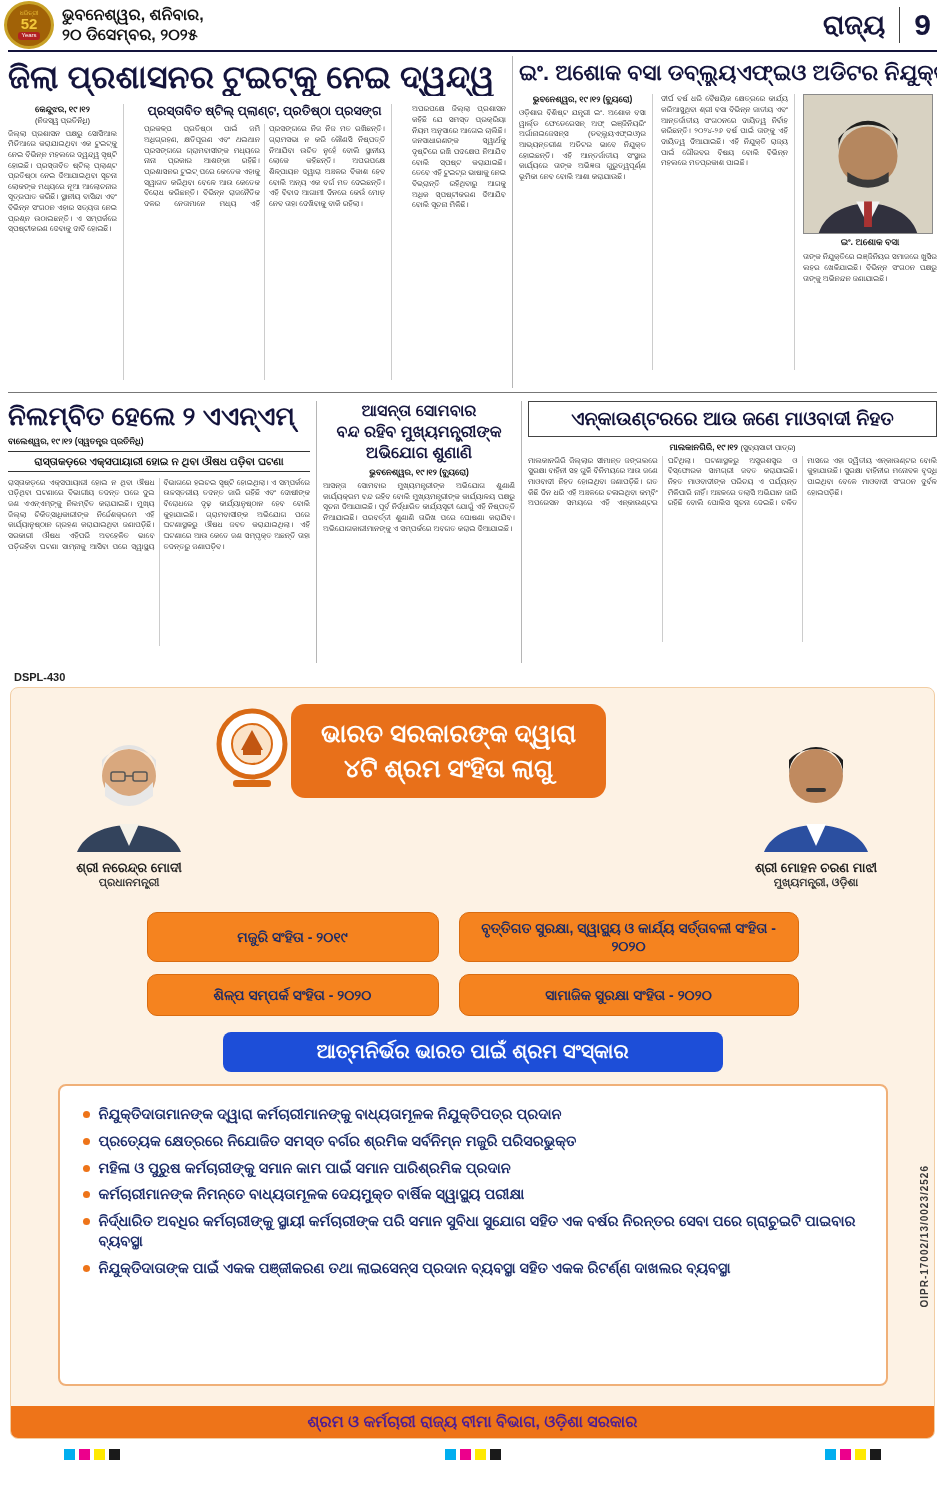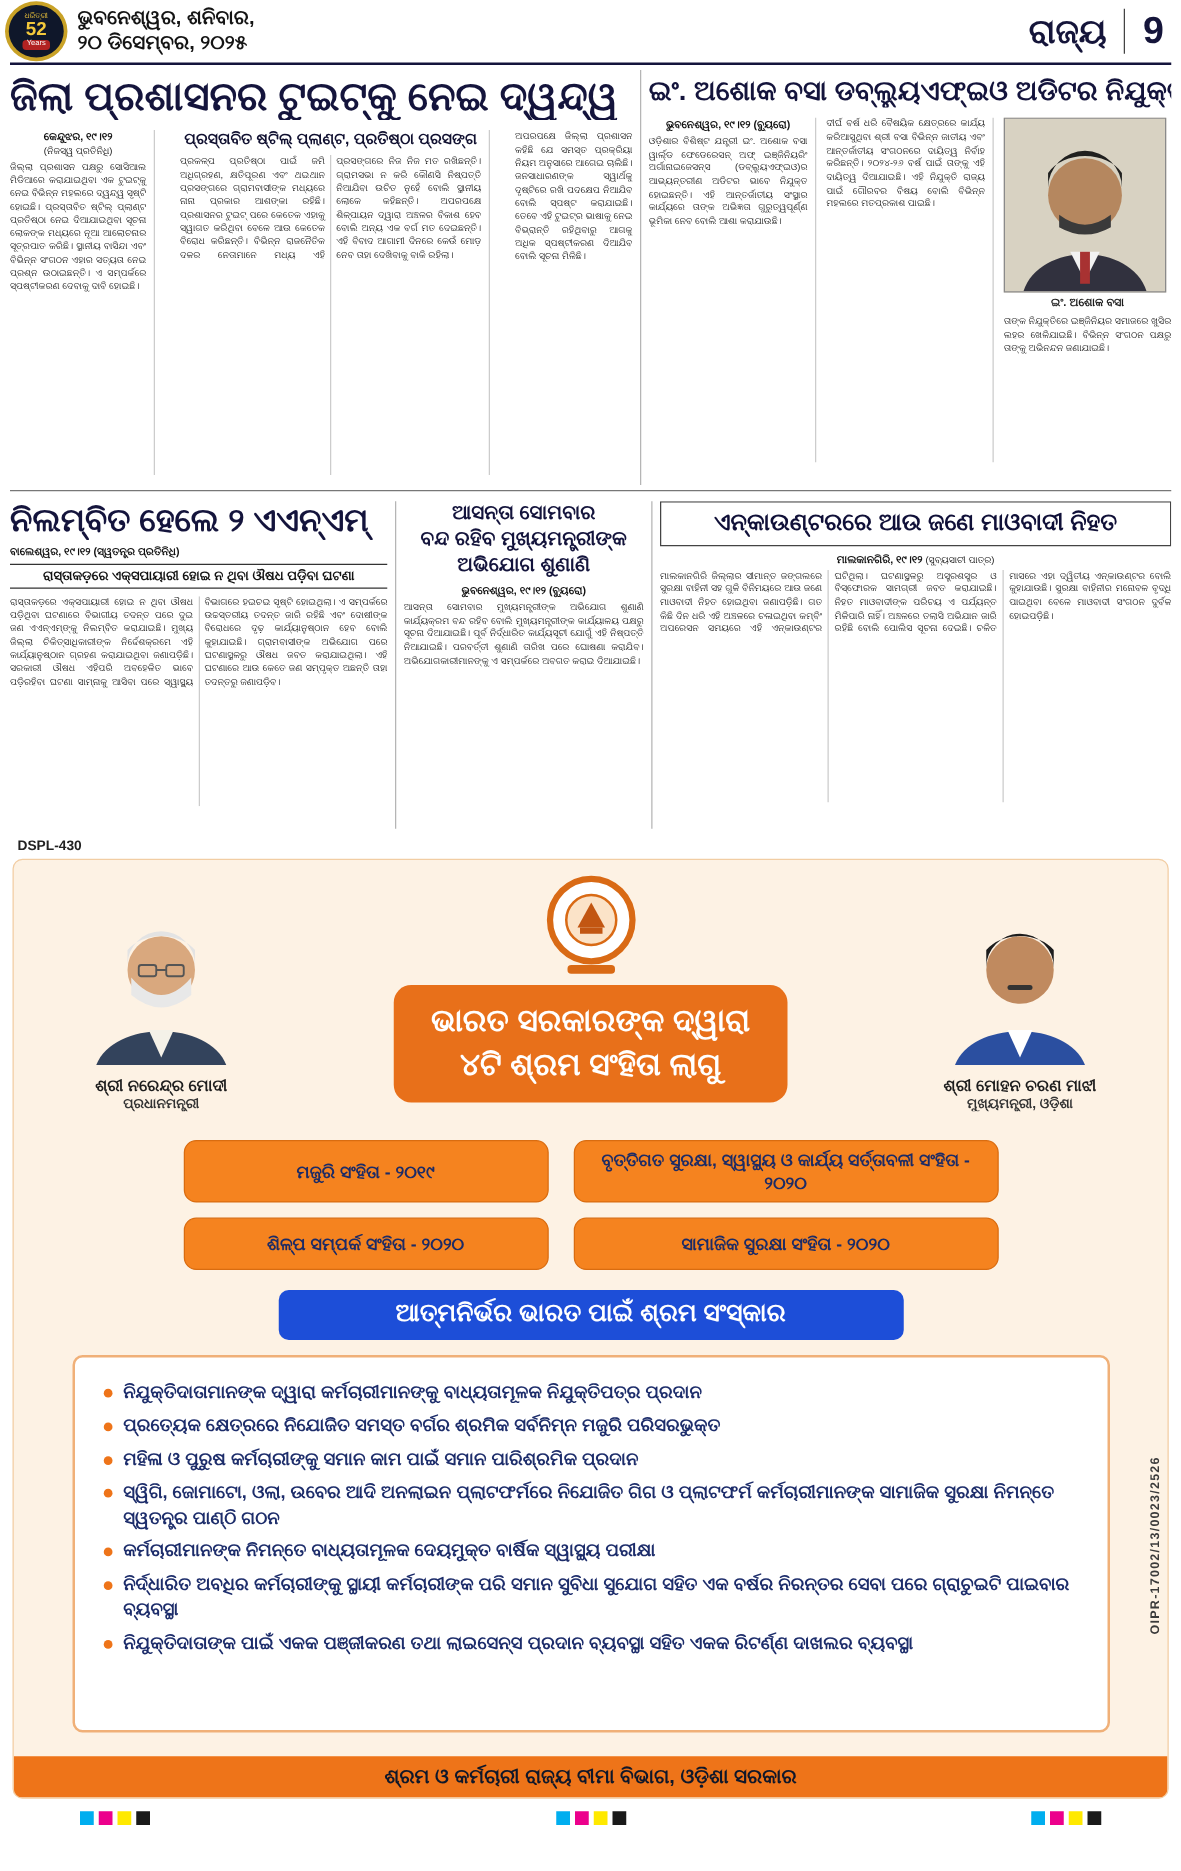--- a/index.html
+++ b/index.html
@@ -8,21 +8,21 @@
     width: 945px; height: 1497px;
     font-family: "Liberation Sans", "DejaVu Sans", sans-serif;
     color:#1c1c1c; position:relative; overflow:hidden;
   }
   .page { position:relative; width:945px; height:1497px; padding:0 8px; }
 
   
   .masthead { height:52px; display:flex; align-items:center; border-bottom:2px solid #14143c; position:relative; }
   .logo-badge {
     width:50px; height:48px; border-radius:50%;
-    background:#0f172a; border:3px solid #c9a227;
+    background:#a16207; border:3px solid #c9a227;
     margin-left:-4px; display:flex; flex-direction:column; align-items:center; justify-content:center;
     flex:0 0 auto; overflow:hidden;
   }
   .logo-paper { font-size:6px; color:#f3c83b; line-height:1; white-space:nowrap; }
   .logo-years-num { font-size:15px; font-weight:bold; color:#f3c83b; line-height:1.05; }
   .logo-years-lbl { font-size:6px; color:#fff; background:#b22222; padding:0 3px; border-radius:3px; line-height:1.3; }
   .date-block { margin-left:8px; font-size:16px; font-weight:bold; color:#141414; line-height:1.25; }
   .masthead-spacer { flex:1; }
   .section-title { font-size:27px; font-weight:bold; color:#15153a; white-space:nowrap; }
   .head-vdiv { width:1px; height:36px; background:#444; margin:0 14px; }
@@ -74,31 +74,31 @@
   .threecol { column-count:3; column-gap:10px; column-rule:1px solid #ccc; height:186px; overflow:hidden; }
 
   
   .ad-code { font-size:11px; font-weight:bold; color:#222; margin:8px 0 4px 6px; }
   .ad { position:relative; margin:0 2px; height:752px; background:#fdf2e4; border:1px solid #f2cda3; border-radius:8px; overflow:hidden; }
   .ad-top { display:flex; justify-content:space-between; align-items:flex-start; padding:10px 34px 0; height:212px; }
   .portrait-block { width:168px; text-align:center; margin-top:26px; flex:0 0 auto; }
   .portrait { width:136px; height:128px; margin:0 auto; }
   .portrait-name { font-size:13px; font-weight:bold; color:#1d1d1d; margin-top:4px; }
   .portrait-title { font-size:11px; font-weight:bold; color:#333; }
-  .ad-center { flex:1; display:flex; flex-direction:column; align-items:center; }
+  .ad-center { flex:1; display:flex; flex-direction:row; align-items:center; }
   .emblem { width:78px; height:84px; }
   .ad-title { background:#e8701a; border-radius:14px; color:#ffffff; font-weight:bold; font-size:25px; text-align:center; padding:12px 30px; line-height:1.4; margin-top:6px; }
   .pills { display:grid; grid-template-columns:292px 340px; gap:12px 20px; justify-content:center; margin-top:12px; }
   .pill { background:#f5831f; border:1px solid #d96c10; border-radius:10px; color:#1c2b66; font-weight:bold; font-size:14px; display:flex; align-items:center; justify-content:center; text-align:center; padding:6px 12px; min-height:42px; line-height:1.3; }
   .banner { width:500px; margin:16px auto 0; background:#1d4ed8; color:#fff; font-weight:bold; font-size:20px; text-align:center; padding:8px 0 9px; border-radius:8px; }
   .bullet-box { width:830px; margin:12px auto 0; background:#ffffff; border:2px solid #f0b078; border-radius:8px; padding:12px 22px; height:302px; overflow:hidden; }
   .bullet-box ul { list-style:none; }
   .bullet-box li { position:relative; padding-left:17px; font-size:14.5px; font-weight:bold; color:#1d2d6b; line-height:1.42; margin:6px 0; }
   .bullet-box li::before { content:""; position:absolute; left:1px; top:7px; width:7px; height:7px; background:#ee7419; border-radius:50%; }
-  .ad-footer { position:absolute; left:0; right:0; bottom:0; background:#ee7419; color:#0f172a; font-weight:bold; font-size:16px; text-align:center; padding:7px 0; }
+  .ad-footer { position:absolute; left:0; right:0; bottom:0; background:#ee7419; color:#4c1d95; font-weight:bold; font-size:16px; text-align:center; padding:7px 0; }
   .oipr { position:absolute; right:4px; bottom:130px; writing-mode:vertical-rl; transform:rotate(180deg); font-size:10px; font-weight:bold; color:#3a3a3a; letter-spacing:1px; }
 
   
   .reg-marks { display:flex; justify-content:space-between; padding:0 56px; margin-top:10px; }
   .reg-group { display:flex; gap:4px; }
   .reg-sq { width:11px; height:11px; }
   .reg-c { background:#00aeef; } .reg-m { background:#ec008c; } .reg-y { background:#ffe900; } .reg-k { background:#1a1a1a; }
 </style>
 </head>
 <body>
@@ -250,21 +250,20 @@
       <div class="pill">ସାମାଜିକ ସୁରକ୍ଷା ସଂହିତା - ୨୦୨୦</div>
     </div>
 
     <div class="banner nowrap">ଆତ୍ମନିର୍ଭର ଭାରତ ପାଇଁ ଶ୍ରମ ସଂସ୍କାର</div>
 
     <div class="bullet-box">
       <ul>
         <li>ନିଯୁକ୍ତିଦାତାମାନଙ୍କ ଦ୍ୱାରା କର୍ମଚାରୀମାନଙ୍କୁ ବାଧ୍ୟତାମୂଳକ ନିଯୁକ୍ତିପତ୍ର ପ୍ରଦାନ</li>
         <li>ପ୍ରତ୍ୟେକ କ୍ଷେତ୍ରରେ ନିଯୋଜିତ ସମସ୍ତ ବର୍ଗର ଶ୍ରମିକ ସର୍ବନିମ୍ନ ମଜୁରି ପରିସରଭୁକ୍ତ</li>
         <li>ମହିଳା ଓ ପୁରୁଷ କର୍ମଚାରୀଙ୍କୁ ସମାନ କାମ ପାଇଁ ସମାନ ପାରିଶ୍ରମିକ ପ୍ରଦାନ</li>
-        <li>ସ୍ୱିଗି, ଜୋମାଟୋ, ଓଲା, ଉବେର ଆଦି ଅନଲାଇନ ପ୍ଲାଟଫର୍ମରେ ନିଯୋଜିତ ଗିଗ ଓ ପ୍ଲାଟଫର୍ମ କର୍ମଚାରୀମାନଙ୍କ ସାମାଜିକ ସୁରକ୍ଷା ନିମନ୍ତେ ସ୍ୱତନ୍ତ୍ର ପାଣ୍ଠି ଗଠନ</li>
         <li>କର୍ମଚାରୀମାନଙ୍କ ନିମନ୍ତେ ବାଧ୍ୟତାମୂଳକ ଦେୟମୁକ୍ତ ବାର୍ଷିକ ସ୍ୱାସ୍ଥ୍ୟ ପରୀକ୍ଷା</li>
         <li>ନିର୍ଦ୍ଧାରିତ ଅବଧିର କର୍ମଚାରୀଙ୍କୁ ସ୍ଥାୟୀ କର୍ମଚାରୀଙ୍କ ପରି ସମାନ ସୁବିଧା ସୁଯୋଗ ସହିତ ଏକ ବର୍ଷର ନିରନ୍ତର ସେବା ପରେ ଗ୍ରାଚୁଇଟି ପାଇବାର ବ୍ୟବସ୍ଥା</li>
         <li>ନିଯୁକ୍ତିଦାତାଙ୍କ ପାଇଁ ଏକକ ପଞ୍ଜୀକରଣ ତଥା ଲାଇସେନ୍ସ ପ୍ରଦାନ ବ୍ୟବସ୍ଥା ସହିତ ଏକକ ରିଟର୍ଣ୍ଣ ଦାଖଲର ବ୍ୟବସ୍ଥା</li>
       </ul>
     </div>
 
     <div class="oipr">OIPR-17002/13/0023/2526</div>
     <div class="ad-footer nowrap">ଶ୍ରମ ଓ କର୍ମଚାରୀ ରାଜ୍ୟ ବୀମା ବିଭାଗ, ଓଡ଼ିଶା ସରକାର</div>
   </section>
 

